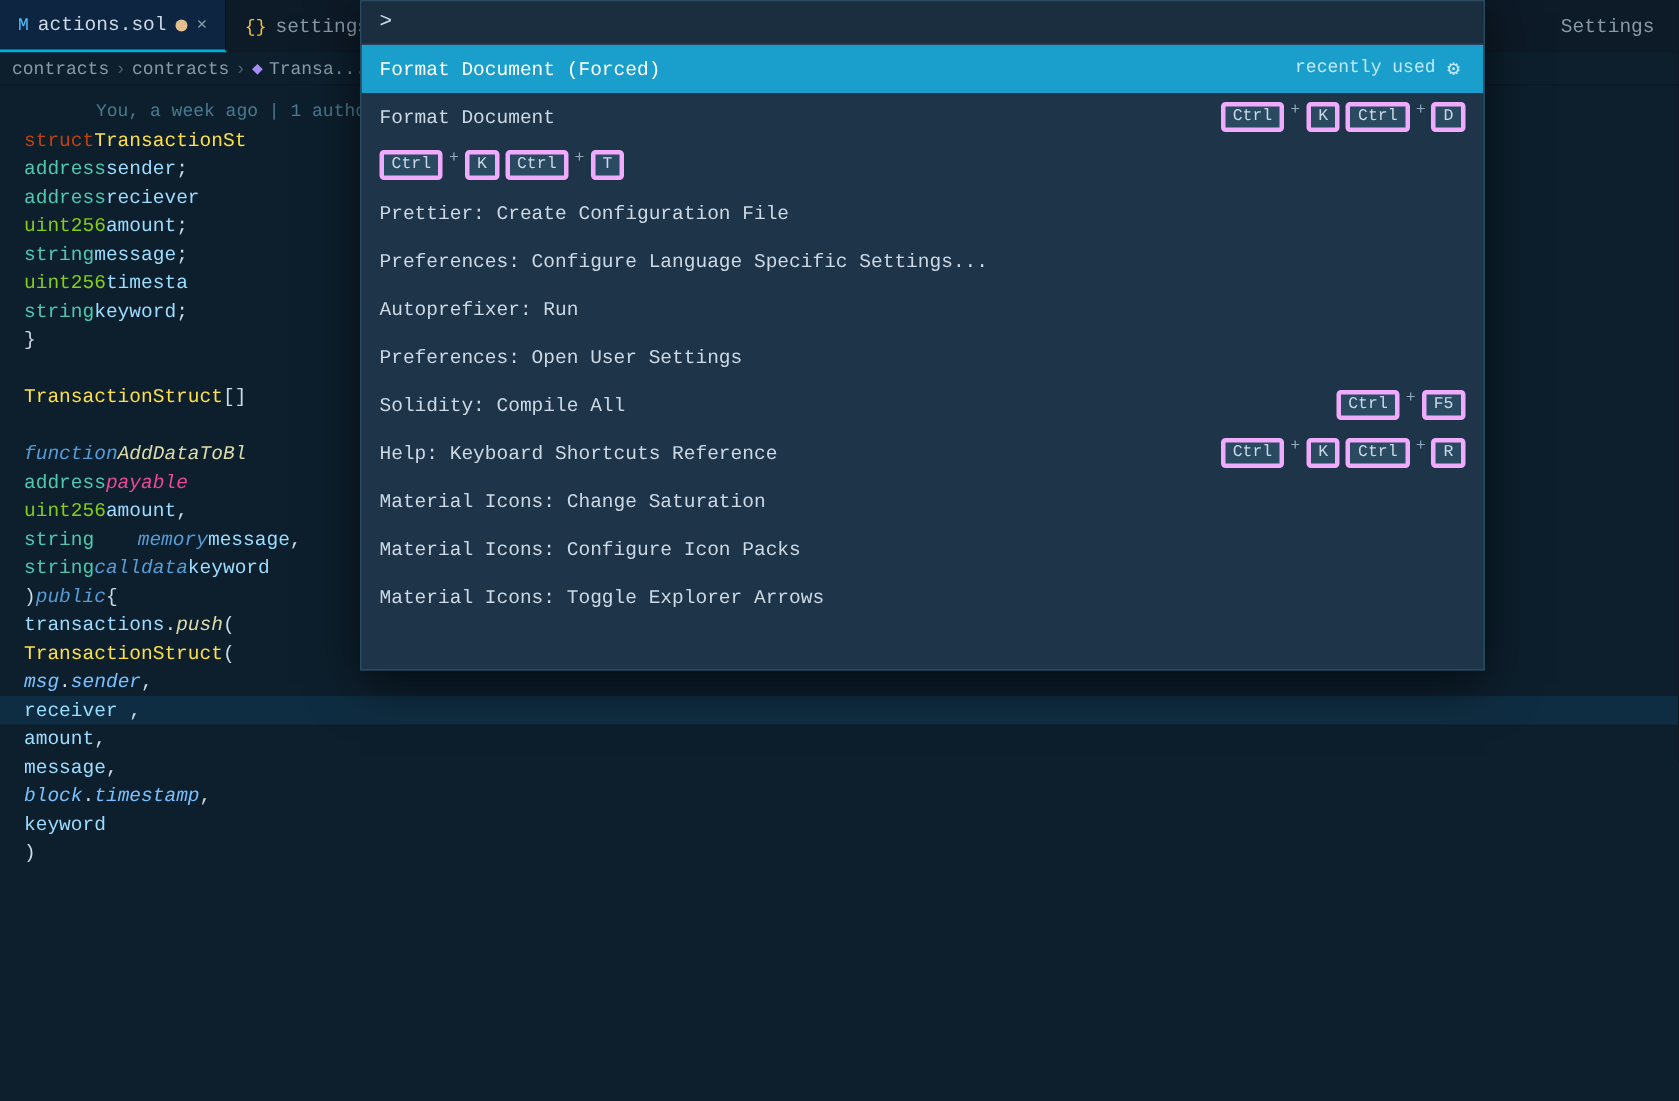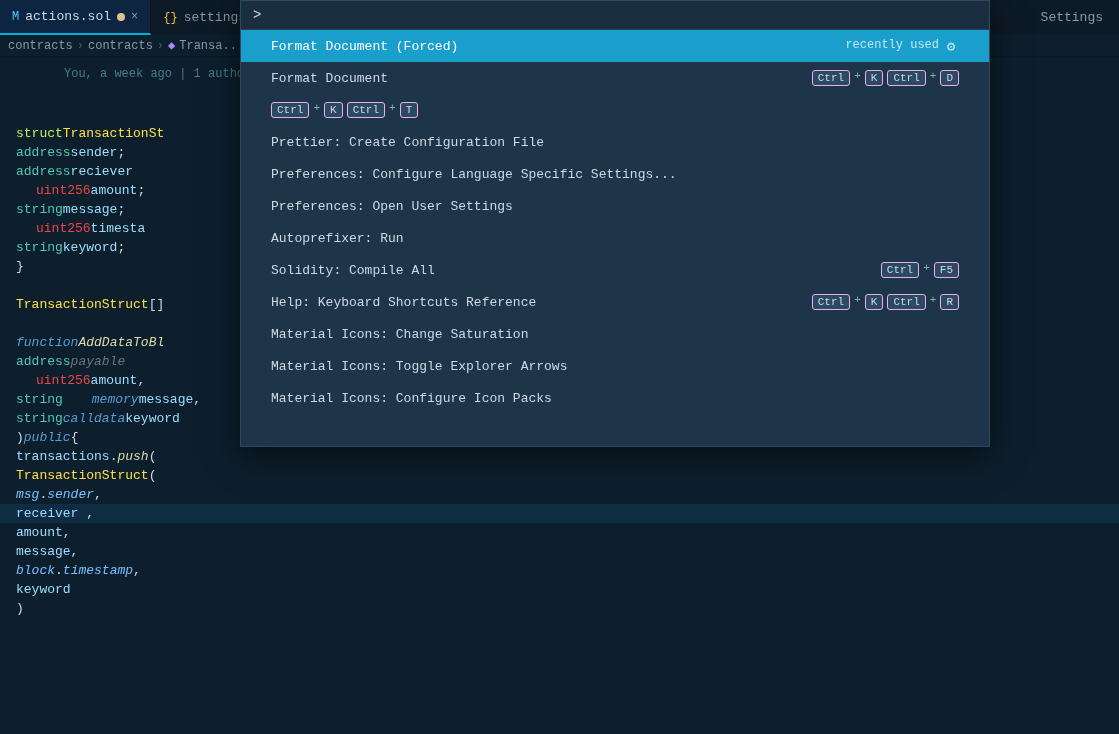--- a/index.html
+++ b/index.html
@@ -101,29 +101,29 @@
       display: flex;
       align-items: baseline;
       min-height: 19px;
       font-size: 12px;
       line-height: 19px;
       padding: 0 16px;
       color: #4a7a90;
     }
 
     
-    .kw-struct { color: #bef264; margin-top: 40px; }
+    .kw-struct { color: #c2410c; }
     .kw-function { color: #569cd6; font-style: italic; }
     .kw-address { color: #4ec9b0; }
-    .kw-uint256 { color: #ef4444; margin-left: 20px; }
+    .kw-uint256 { color: #84cc16; }
     .kw-string { color: #4ec9b0; }
     .kw-public { color: #569cd6; font-style: italic; }
     .kw-memory { color: #569cd6; font-style: italic; padding-left: 29px; }
     .kw-calldata { color: #569cd6; font-style: italic; }
-    .kw-payable { color: #737373; font-style: italic; }
+    .kw-payable { color: #ec4899; font-style: italic; }
     .name-normal { color: #cdd9e5; }
     .name-struct { color: #fde047; }
     .name-fn { color: #dcdcaa; font-style: italic; }
     .name-var { color: #9cdcfe; }
     .name-italic { color: #79c0ff; font-style: italic; }
     .name-prop { color: #79c0ff; font-style: italic; }
     .punct { color: #cdd9e5; }
     .selected-line {
       background: #0f2d42;
       display: block;
@@ -170,21 +170,21 @@
     }
 
     .cmd-items {
       max-height: 420px;
       overflow-y: auto;
     }
 
     .cmd-item {
       display: flex;
       align-items: center;
-      padding: 6px 30px;
+      padding: 6px 12px;
       font-size: 13px;
       color: #cdd9e5;
       cursor: pointer;
       min-height: 32px;
     }
     .cmd-item.active-item {
       background: #1a9fcc;
       color: #ffffff;
     }
 
@@ -213,21 +213,21 @@
     .gear-icon {
       width: 16px; height: 16px;
       display: flex; align-items: center; justify-content: center;
       font-size: 14px;
       color: #8faabb;
     }
     .cmd-item.active-item .gear-icon { color: #c0e8f8; }
 
     .kbd {
       background: #2a4a62;
-      border: 1px solid #f0abfc;
+      border: 3px solid #f0abfc;
       border-radius: 3px;
       padding: 1px 5px;
       font-size: 11px;
       color: #cdd9e5;
       font-family: inherit;
     }
     .kbd-plus {
       color: #8faabb;
       font-size: 11px;
     }
@@ -458,25 +458,25 @@
 
       <div class="cmd-item">
         <span class="cmd-item-label">Prettier: Create Configuration File</span>
       </div>
 
       <div class="cmd-item">
         <span class="cmd-item-label">Preferences: Configure Language Specific Settings...</span>
       </div>
 
       <div class="cmd-item">
+        <span class="cmd-item-label">Autoprefixer: Run</span>
+      </div>
+
+      <div class="cmd-item">
         <span class="cmd-item-label">Preferences: Open User Settings</span>
-      </div>
-
-      <div class="cmd-item">
-        <span class="cmd-item-label">Autoprefixer: Run</span>
       </div>
 
       <div class="cmd-item">
         <span class="cmd-item-label">Solidity: Compile All</span>
         <span class="cmd-item-meta">
           <kbd class="kbd">Ctrl</kbd>
           <span class="kbd-plus">+</span>
           <kbd class="kbd">F5</kbd>
         </span>
       </div>
@@ -491,26 +491,26 @@
           <span class="kbd-plus">+</span>
           <kbd class="kbd">R</kbd>
         </span>
       </div>
 
       <div class="cmd-item">
         <span class="cmd-item-label">Material Icons: Change Saturation</span>
       </div>
 
       <div class="cmd-item">
+        <span class="cmd-item-label">Material Icons: Configure Icon Packs</span>
+      </div>
+
+      <div class="cmd-item">
         <span class="cmd-item-label">Material Icons: Toggle Explorer Arrows</span>
       </div>
 
       <div class="cmd-item">
-        <span class="cmd-item-label">Material Icons: Configure Icon Packs</span>
-      </div>
-
-      <div class="cmd-item">
         
       </div>
 
     </div>
   </div>
 </div>
 
 </body></html>

